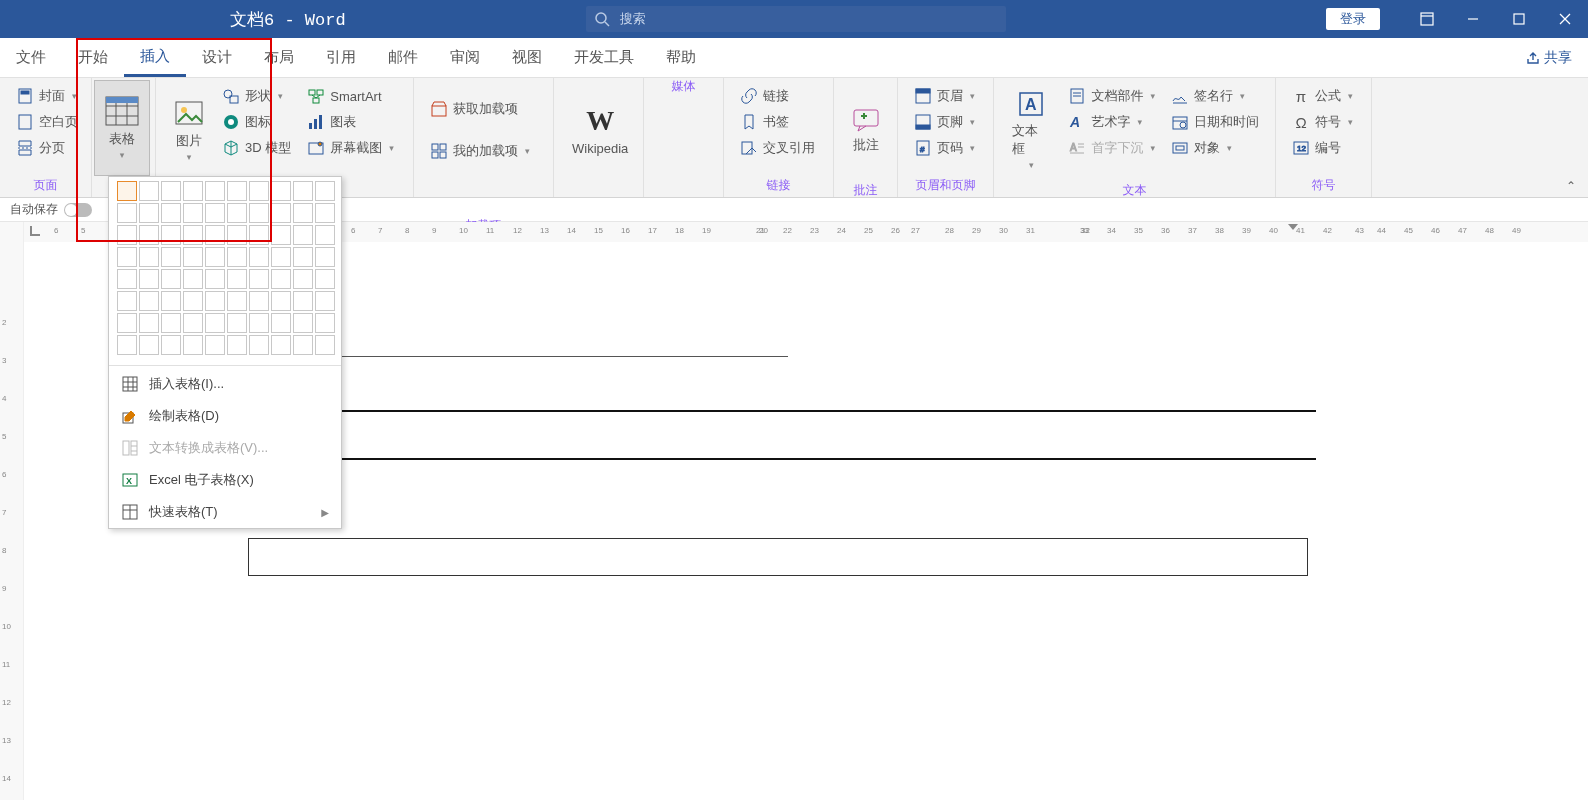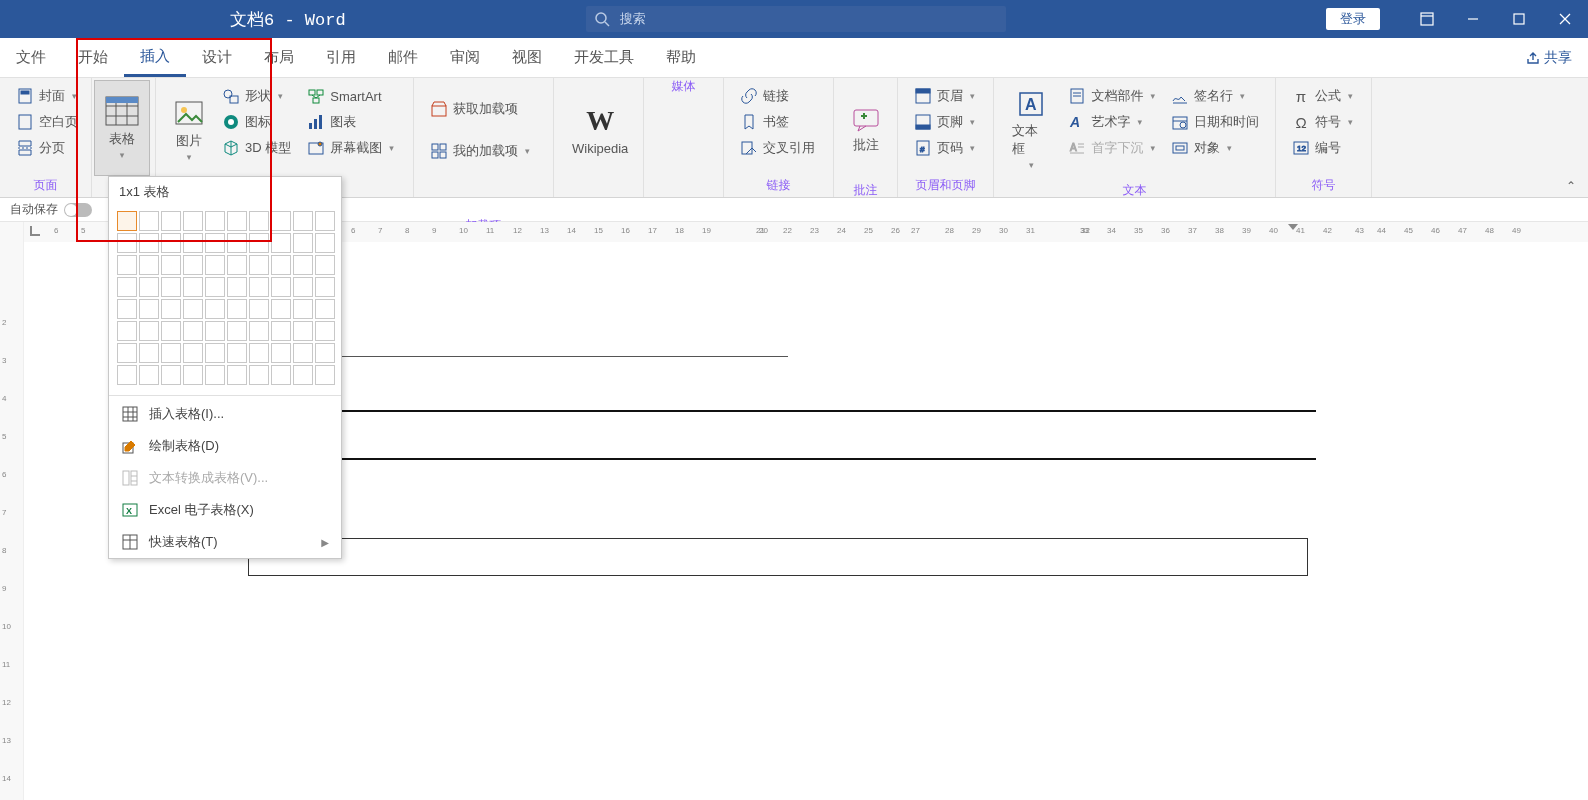--- a/index.html
+++ b/index.html
@@ -515,21 +515,20 @@
 
   <div class="collapse-ribbon">⌃</div>
 </div>
 
 <div class="autosave">
   <span>自动保存</span>
   <div class="toggle"></div>
 </div>
 
 <div class="table-dropdown">
-  <div class="dd-title">1x1 表格</div>
   <div class="grid" id="table-grid">
       <div class="cell sel"></div>
       <div class="cell"></div>
       <div class="cell"></div>
       <div class="cell"></div>
       <div class="cell"></div>
       <div class="cell"></div>
       <div class="cell"></div>
       <div class="cell"></div>
       <div class="cell"></div>

